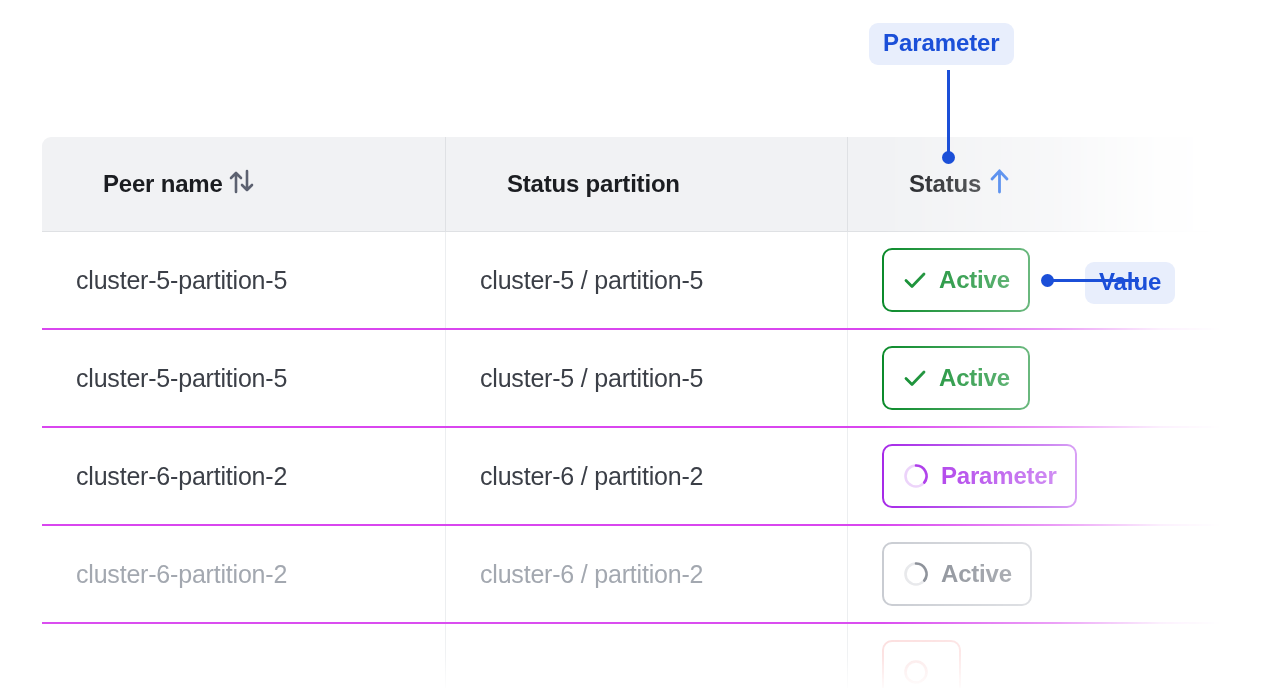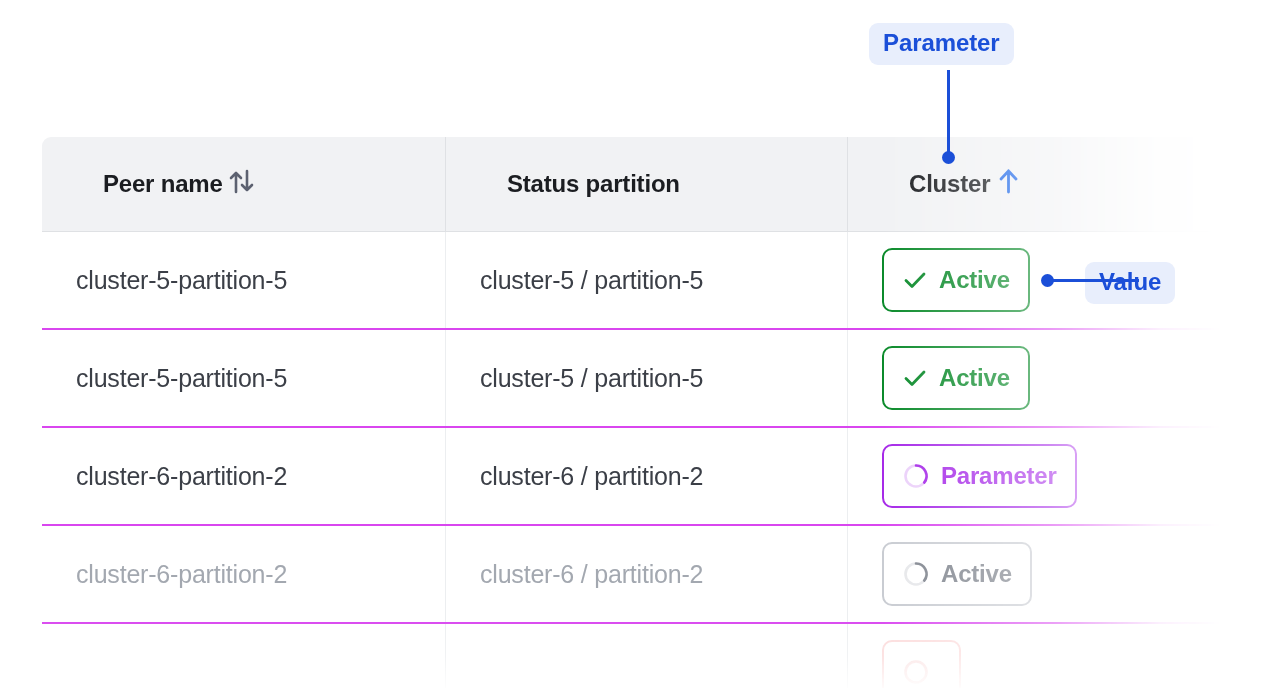--- a/index.html
+++ b/index.html
@@ -166,21 +166,21 @@
               </span>
             </span>
           </th>
           <th>
             <span class="th-inner">
               <span>Status partition</span>
             </span>
           </th>
           <th>
             <span class="th-inner">
-              <span>Cluster</span>
+              <span>Status</span>
               <span>
                 <svg width="27" height="30" viewBox="0 0 27 30" fill="none">
                   <path d="M13.5 26 V5 M13.5 5 L6 13 M13.5 5 L21 13" stroke="#1763e8" stroke-width="2.8" stroke-linecap="round" stroke-linejoin="round"></path>
                 </svg>
               </span>
             </span>
           </th>
         </tr>
       </thead>
       <tbody>

